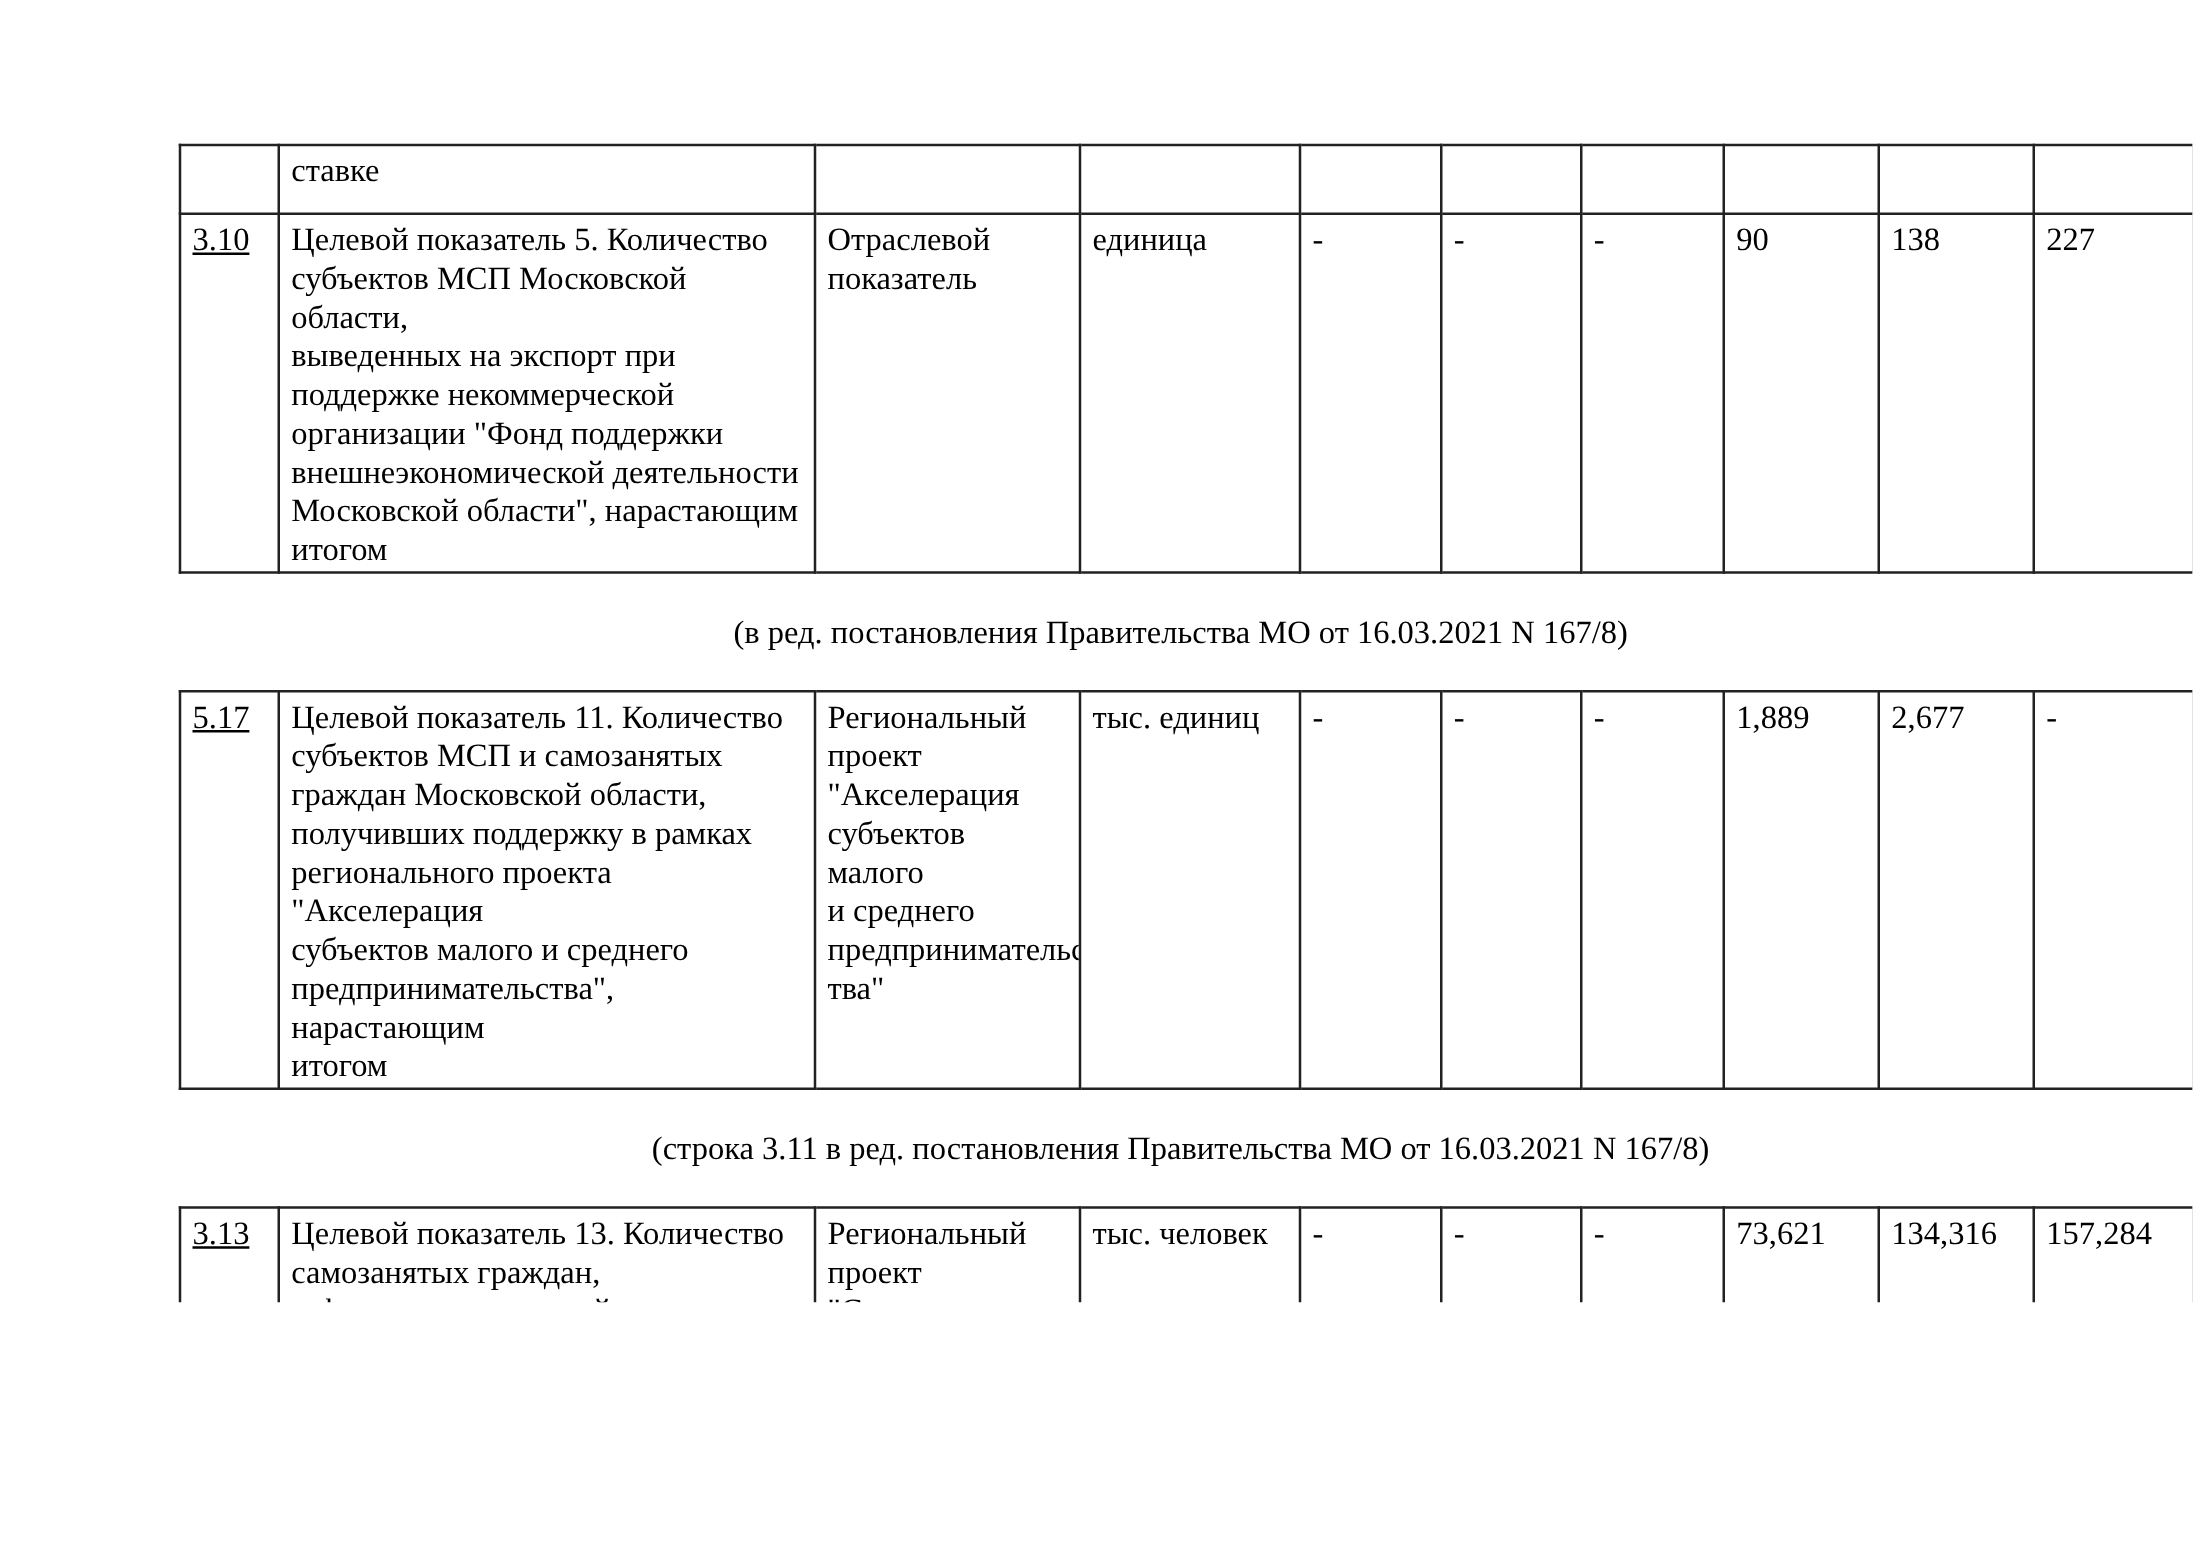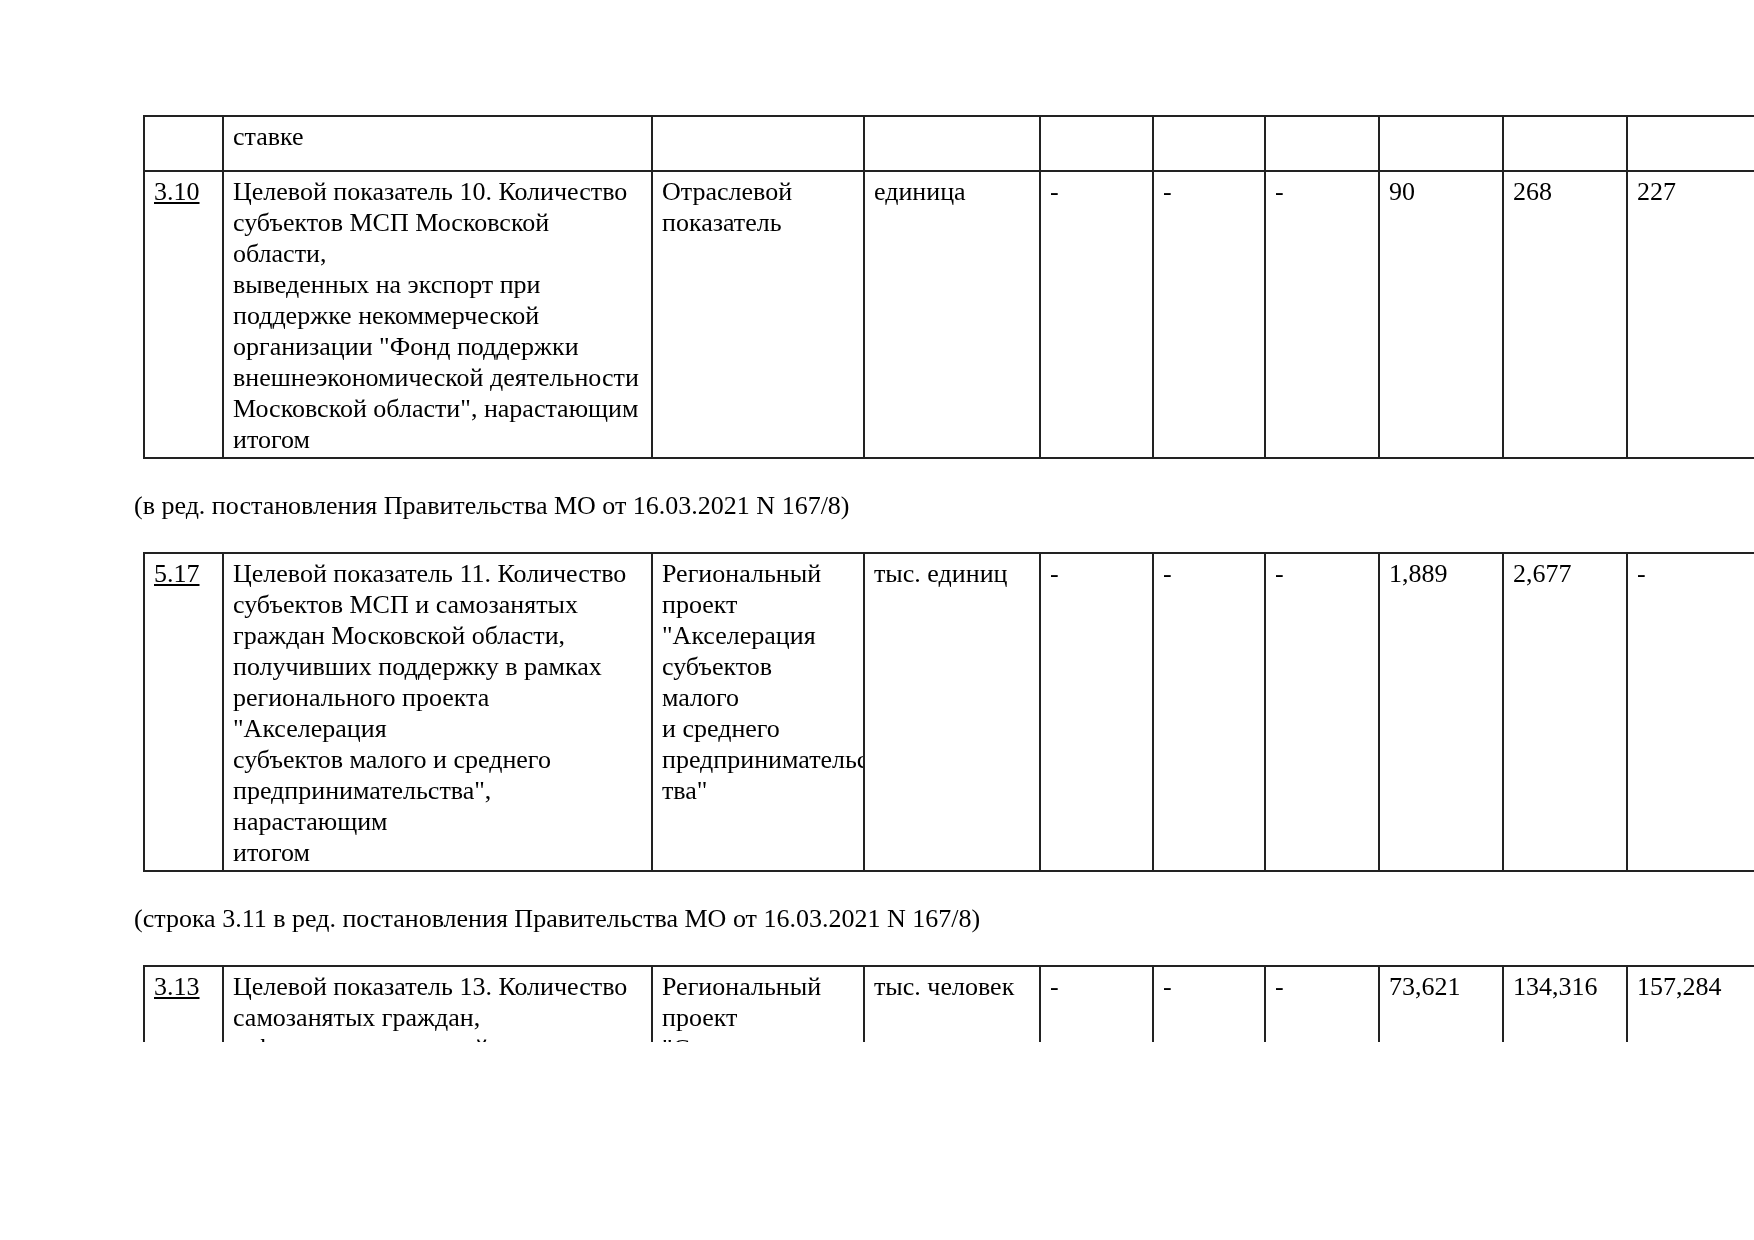--- a/index.html
+++ b/index.html
@@ -37,20 +37,21 @@
   
   tr.note td {
     border: 0;
     padding: 0;
     vertical-align: middle;
     overflow: visible;
   }
   tr.note .note-text {
     margin-left: -10px;
     white-space: nowrap;
+    text-align: center;
   }
   
   td.clip { border-right: 0; border-radius: 32px; }
 </style>
 </head>
 <body>
 
 <div class="page">
   <table class="doc">
     <colgroup>
@@ -75,36 +76,36 @@
       <td class="val"></td>
       <td class="val"></td>
       <td class="val"></td>
       <td class="val"></td>
       <td class="val"></td>
       <td class="val clip"></td>
     </tr>
 
     <tr style="height:248px">
       <td class="num">3.10</td>
-      <td>Целевой показатель 10. Количество
+      <td>Целевой показатель 5. Количество
 субъектов МСП Московской области,
 выведенных на экспорт при
 поддержке некоммерческой
 организации "Фонд поддержки
 внешнеэкономической деятельности
 Московской области", нарастающим
 итогом</td>
       <td>Отраслевой
 показатель</td>
       <td>единица</td>
       <td class="val">-</td>
       <td class="val">-</td>
       <td class="val">-</td>
       <td class="val">90</td>
-      <td class="val">268</td>
+      <td class="val">138</td>
       <td class="val clip">227</td>
     </tr>
 
     <tr class="note" style="height:52px">
       <td colspan="10">
         <div class="note-text">(в ред. постановления Правительства МО от 16.03.2021 N 167/8)</div>
       </td>
     </tr>
 
     <tr style="height:255px">

